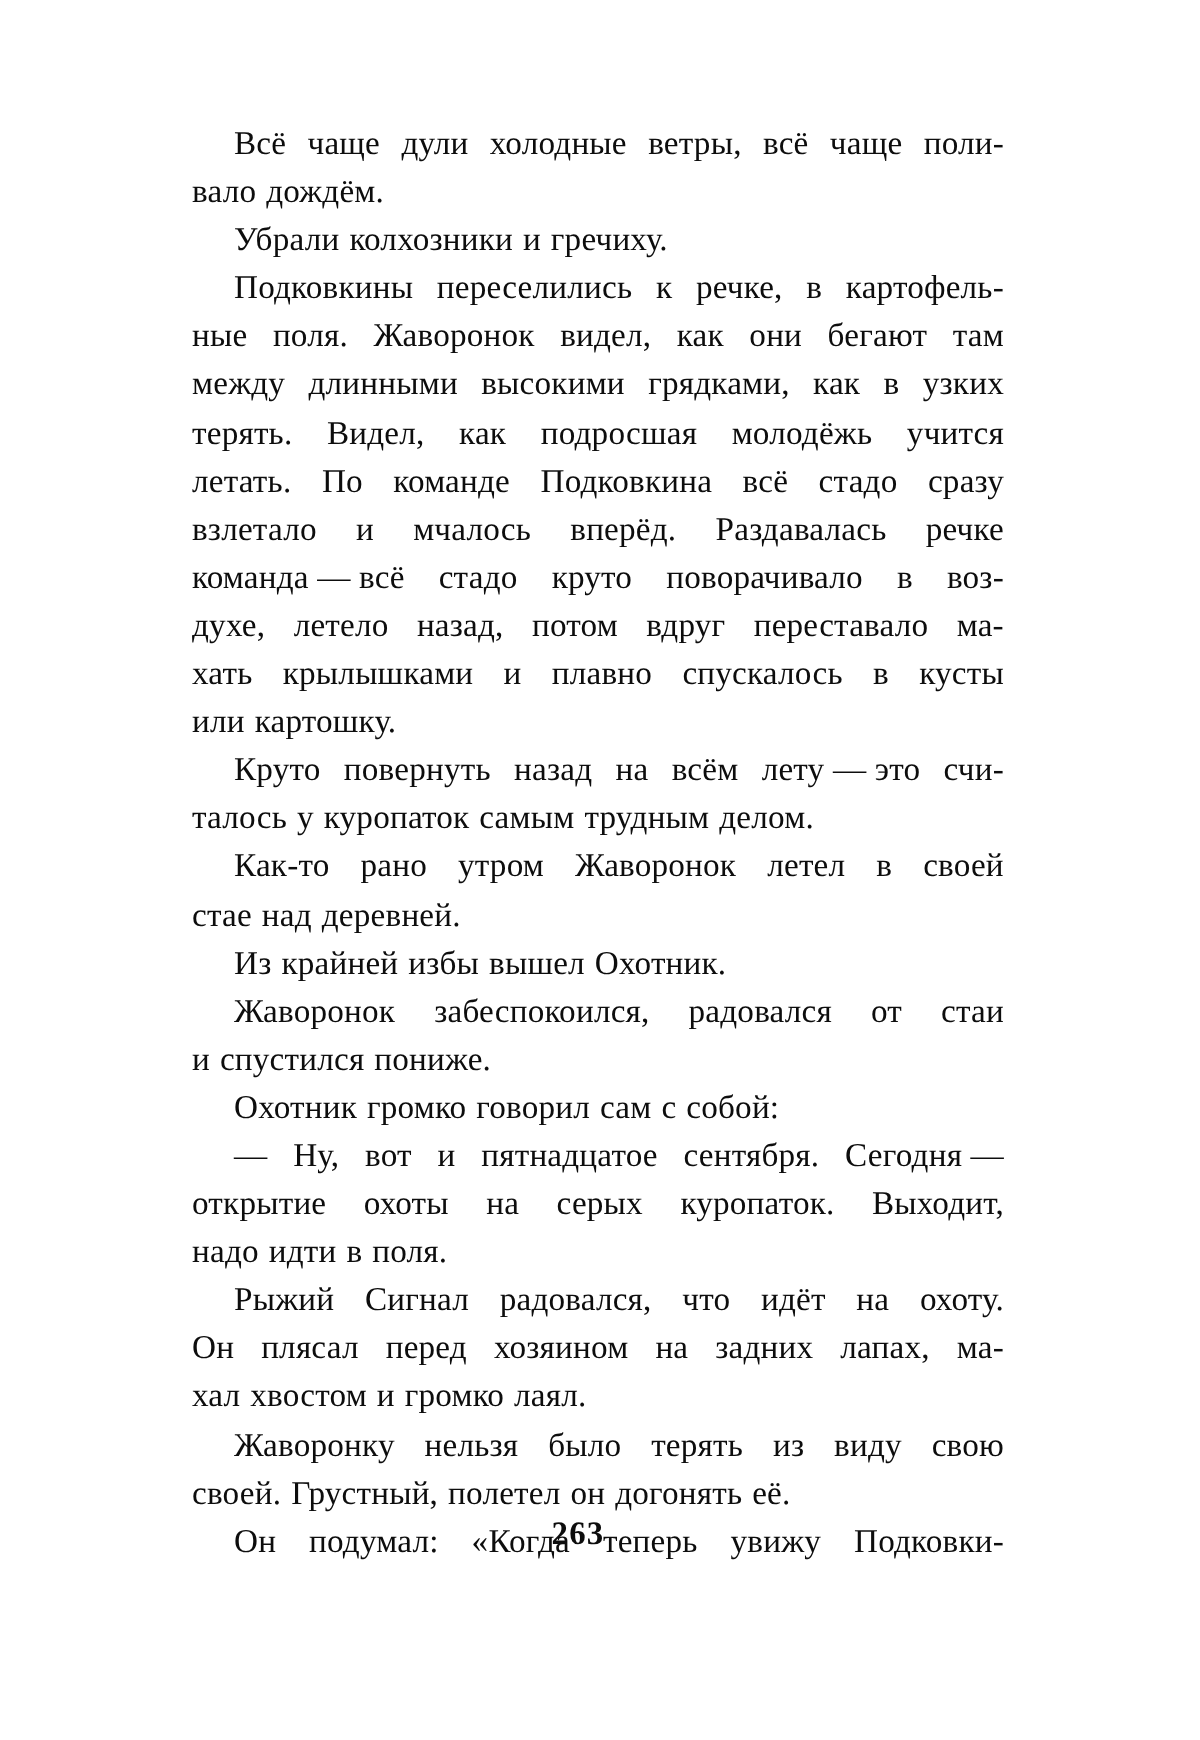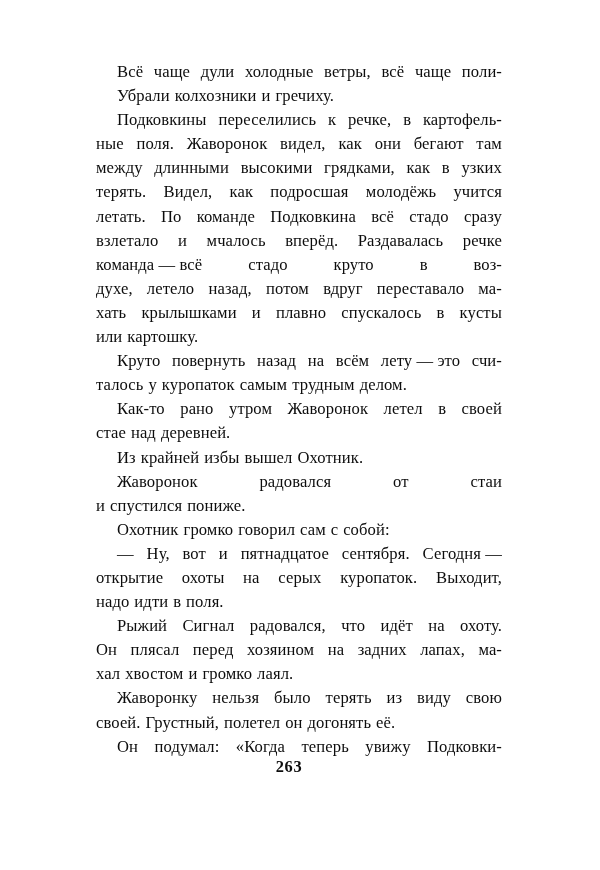--- a/index.html
+++ b/index.html
@@ -73,37 +73,38 @@
     letter-spacing: 0.6px;
   }
 </style>
 </head>
 <body style="color: rgb(13, 13, 13);">
 
 <div class="page" style="background: rgb(255, 255, 255);">
 
   <div class="text-block">
       <div class="line just indent"><span class="w">Всё</span><span class="w">чаще</span><span class="w">дули</span><span class="w">холодные</span><span class="w">ветры,</span><span class="w">всё</span><span class="w">чаще</span><span class="w">поли-</span></div>
+      <div class="line flush"><span class="w">вало</span><span class="w">дождём.</span></div>
       <div class="line flush indent"><span class="w">Убрали</span><span class="w">колхозники</span><span class="w">и</span><span class="w">гречиху.</span></div>
       <div class="line just indent"><span class="w">Подковкины</span><span class="w">переселились</span><span class="w">к</span><span class="w">речке,</span><span class="w">в</span><span class="w">картофель-</span></div>
       <div class="line just"><span class="w">ные</span><span class="w">поля.</span><span class="w">Жаворонок</span><span class="w">видел,</span><span class="w">как</span><span class="w">они</span><span class="w">бегают</span><span class="w">там</span></div>
       <div class="line just"><span class="w">между</span><span class="w">длинными</span><span class="w">высокими</span><span class="w">грядками,</span><span class="w">как</span><span class="w">в</span><span class="w">узких</span></div>
       <div class="line just"><span class="w">терять.</span><span class="w">Видел,</span><span class="w">как</span><span class="w">подросшая</span><span class="w">молодёжь</span><span class="w">учится</span></div>
       <div class="line just"><span class="w">летать.</span><span class="w">По</span><span class="w">команде</span><span class="w">Подковкина</span><span class="w">всё</span><span class="w">стадо</span><span class="w">сразу</span></div>
       <div class="line just"><span class="w">взлетало</span><span class="w">и</span><span class="w">мчалось</span><span class="w">вперёд.</span><span class="w">Раздавалась</span><span class="w">речке</span></div>
-      <div class="line just"><span class="w">команда — всё</span><span class="w">стадо</span><span class="w">круто</span><span class="w">в</span><span class="w">воз-</span></div>
+      <div class="line just"><span class="w">команда — всё</span><span class="w">стадо</span><span class="w">круто</span><span class="w">поворачивало</span><span class="w">в</span><span class="w">воз-</span></div>
       <div class="line just"><span class="w">духе,</span><span class="w">летело</span><span class="w">назад,</span><span class="w">потом</span><span class="w">вдруг</span><span class="w">переставало</span><span class="w">ма-</span></div>
       <div class="line just"><span class="w">хать</span><span class="w">крылышками</span><span class="w">и</span><span class="w">плавно</span><span class="w">спускалось</span><span class="w">в</span><span class="w">кусты</span></div>
       <div class="line flush"><span class="w">или</span><span class="w">картошку.</span></div>
       <div class="line just indent"><span class="w">Круто</span><span class="w">повернуть</span><span class="w">назад</span><span class="w">на</span><span class="w">всём</span><span class="w">лету — это</span><span class="w">счи-</span></div>
       <div class="line flush"><span class="w">талось</span><span class="w">у</span><span class="w">куропаток</span><span class="w">самым</span><span class="w">трудным</span><span class="w">делом.</span></div>
       <div class="line just indent"><span class="w">Как-то</span><span class="w">рано</span><span class="w">утром</span><span class="w">Жаворонок</span><span class="w">летел</span><span class="w">в</span><span class="w">своей</span></div>
       <div class="line flush"><span class="w">стае</span><span class="w">над</span><span class="w">деревней.</span></div>
       <div class="line flush indent"><span class="w">Из</span><span class="w">крайней</span><span class="w">избы</span><span class="w">вышел</span><span class="w">Охотник.</span></div>
-      <div class="line just indent"><span class="w">Жаворонок</span><span class="w">радовался</span><span class="w">от</span><span class="w">стаи</span></div>
+      <div class="line just indent"><span class="w">Жаворонок</span><span class="w">забеспокоился,</span><span class="w">радовался</span><span class="w">от</span><span class="w">стаи</span></div>
       <div class="line flush"><span class="w">и</span><span class="w">спустился</span><span class="w">пониже.</span></div>
       <div class="line flush indent"><span class="w">Охотник</span><span class="w">громко</span><span class="w">говорил</span><span class="w">сам</span><span class="w">с</span><span class="w">собой:</span></div>
       <div class="line just indent"><span class="w">—</span><span class="w">Ну,</span><span class="w">вот</span><span class="w">и</span><span class="w">пятнадцатое</span><span class="w">сентября.</span><span class="w">Сегодня —</span></div>
       <div class="line just"><span class="w">открытие</span><span class="w">охоты</span><span class="w">на</span><span class="w">серых</span><span class="w">куропаток.</span><span class="w">Выходит,</span></div>
       <div class="line flush"><span class="w">надо</span><span class="w">идти</span><span class="w">в</span><span class="w">поля.</span></div>
       <div class="line just indent"><span class="w">Рыжий</span><span class="w">Сигнал</span><span class="w">радовался,</span><span class="w">что</span><span class="w">идёт</span><span class="w">на</span><span class="w">охоту.</span></div>
       <div class="line just"><span class="w">Он</span><span class="w">плясал</span><span class="w">перед</span><span class="w">хозяином</span><span class="w">на</span><span class="w">задних</span><span class="w">лапах,</span><span class="w">ма-</span></div>
       <div class="line flush"><span class="w">хал</span><span class="w">хвостом</span><span class="w">и</span><span class="w">громко</span><span class="w">лаял.</span></div>
       <div class="line just indent"><span class="w">Жаворонку</span><span class="w">нельзя</span><span class="w">было</span><span class="w">терять</span><span class="w">из</span><span class="w">виду</span><span class="w">свою</span></div>
       <div class="line flush"><span class="w">своей.</span><span class="w">Грустный,</span><span class="w">полетел</span><span class="w">он</span><span class="w">догонять</span><span class="w">её.</span></div>

